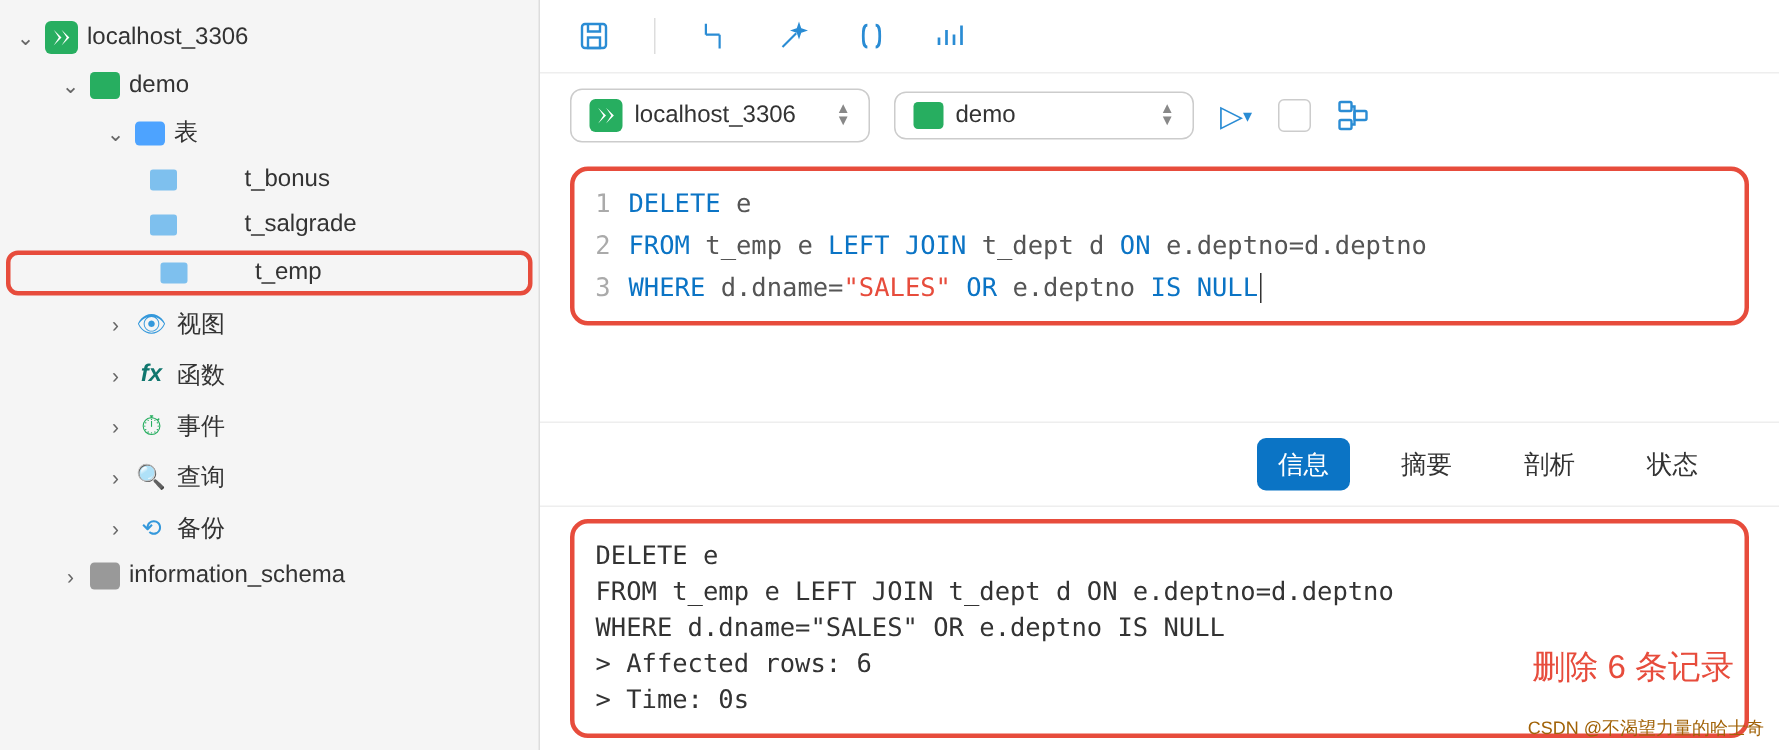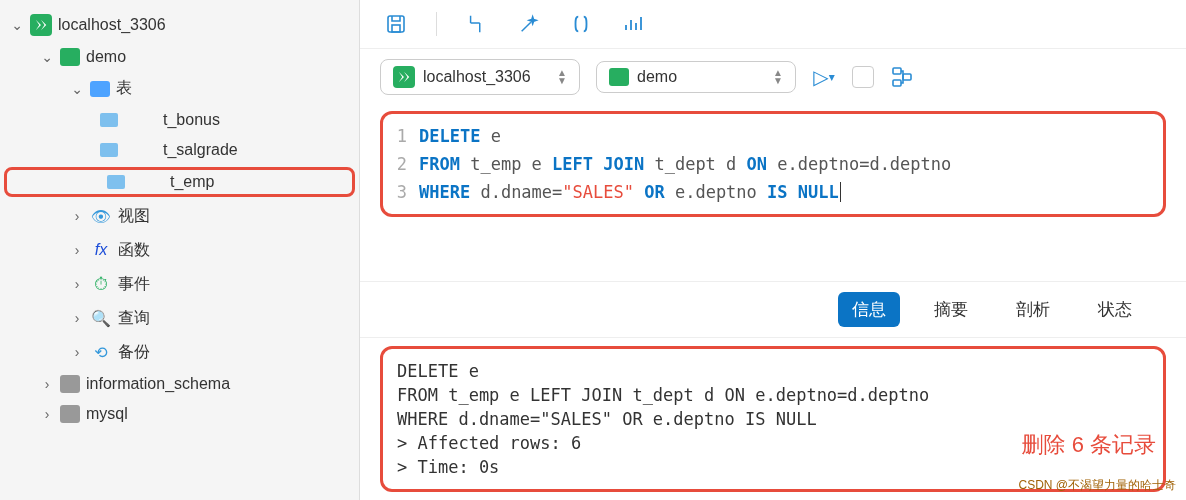--- a/index.html
+++ b/index.html
@@ -56,21 +56,21 @@
       align-items: center;
       justify-content: center;
       font-size: 14px;
     }
     .icon-db-green { background: #27ae60; border-radius: 4px; color: white; }
     .icon-db-cyl { background: #27ae60; border-radius: 3px; width: 20px; height: 18px; }
     .icon-db-gray { background: #999; border-radius: 3px; width: 20px; height: 18px; }
     .icon-table { background: #4da3ff; border-radius: 3px; width: 20px; height: 16px; }
     .icon-table-item { background: #7ec0ee; border-radius: 2px; width: 18px; height: 14px; }
     .icon-views { color: #3498db; font-size: 16px; }
-    .icon-fx { color: #1d4ed8; font-weight: normal; font-style: italic; font-size: 16px; }
+    .icon-fx { color: #0f766e; font-weight: bold; font-style: italic; font-size: 16px; }
     .icon-event { color: #27ae60; font-size: 18px; }
     .icon-query { color: #e67e22; font-size: 16px; }
     .icon-backup { color: #3498db; font-size: 16px; }
     .main {
       flex: 1;
       display: flex;
       flex-direction: column;
       position: relative;
     }
     .toolbar {
@@ -137,21 +137,21 @@
       font-size: 17px;
       line-height: 28px;
     }
     .code {
       flex: 1;
       font-family: Menlo, Monaco, monospace;
       font-size: 17px;
       line-height: 28px;
       white-space: pre;
     }
-    .kw { color: #0b74c5; font-weight: bold; }
+    .kw { color: #0b74c5; font-weight: normal; }
     .ident { color: #555; }
     .str { color: #e74c3c; }
     .cursor-line::after {
       content: "";
       border-right: 1px solid #333;
       margin-left: 1px;
     }
     .tabs-row {
       display: flex;
       justify-content: flex-end;
@@ -253,25 +253,20 @@
   <div class="tree-item indent-2">
     <span class="chevron right"></span>
     <span class="icon icon-backup">⟲</span>
     <span>备份</span>
   </div>
   <div class="tree-item indent-1">
     <span class="chevron right"></span>
     <span class="icon icon-db-gray"></span>
     <span>information_schema</span>
   </div>
-  <div class="tree-item indent-1">
-    <span class="chevron right"></span>
-    <span class="icon icon-db-gray"></span>
-    <span>mysql</span>
-  </div>
 </div>
 
 <div class="main">
   <div class="toolbar">
     <span class="toolbar-icon">
         <svg width="24" height="24" viewBox="0 0 24 24" fill="none" stroke="#2a8cd4" stroke-width="1.6">
           <rect x="4" y="4" width="16" height="16" rx="2"></rect>
           <path d="M8 4v5h8V4"></path>
           <rect x="8" y="13" width="8" height="7"></rect>
         </svg>

